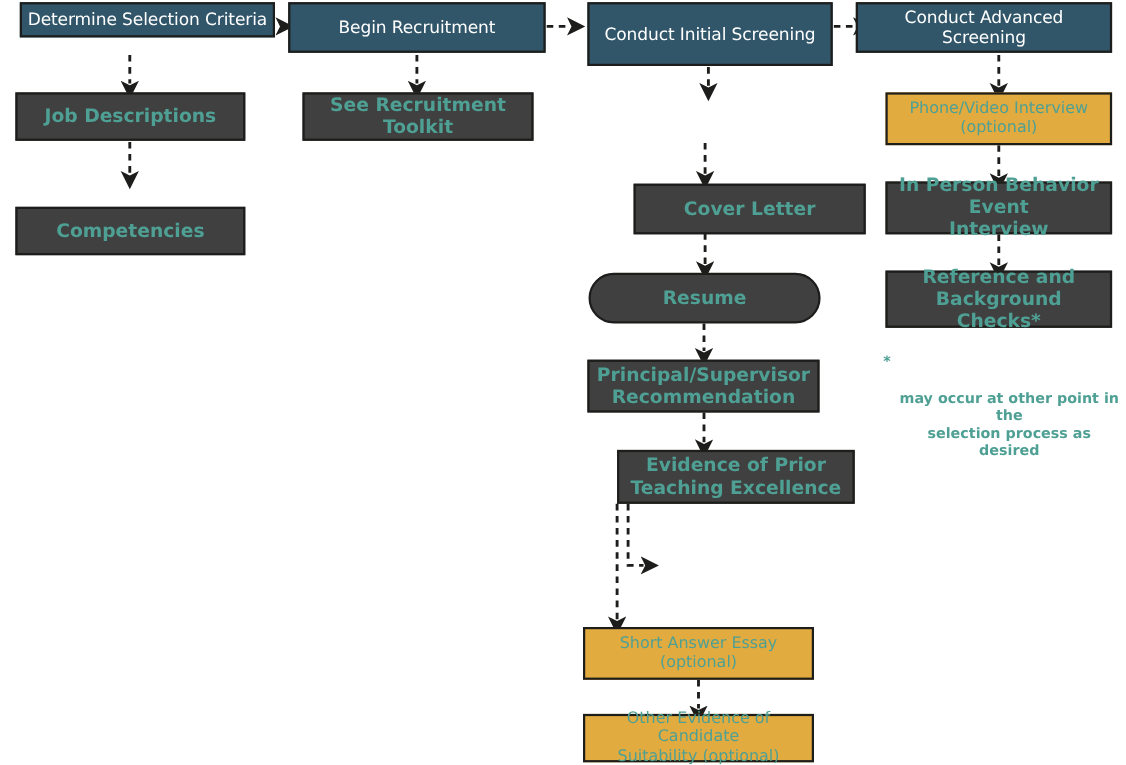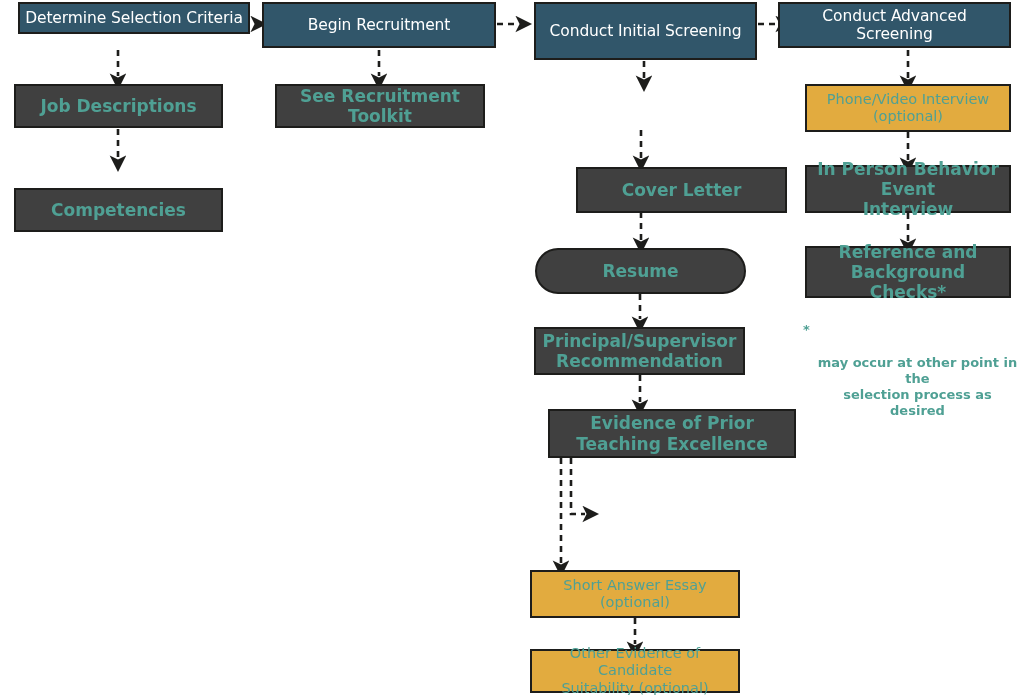--- a/index.html
+++ b/index.html
@@ -145,21 +145,21 @@
   <div class="box header" style="left:534px; top:2px; width:223px; height:58px;">Conduct Initial Screening</div>
 
 
   <div class="box sage" style="left:535px; top:167px; width:211px; height:46px;margin-left:41px;">Cover Letter</div>
 
   <div class="box sage" style="left:535px; top:248px; width:211px; height:46px;border-radius:23px;">Resume</div>
 
   <div class="box sage" style="left:534px; top:327px; width:211px; height:48px;">Principal/Supervisor
 Recommendation</div>
 
-  <div class="box sage" style="left:548px; top:409px; width:248px; height:49px;">Evidence of Prior
+  <div class="box sage" style="left:561px; top:409px; width:216px; height:49px;">Evidence of Prior
 Teaching Excellence</div>
 
 
   <div class="box gold" style="left:530px; top:570px; width:210px; height:48px;">Short Answer Essay
 (optional)</div>
 
   <div class="box gold" style="left:530px; top:649px; width:210px; height:44px;">Other Evidence of Candidate
 Suitability (optional)</div>
 
   <div class="box header" style="left:778px; top:2px; width:233px; height:46px;">Conduct Advanced Screening</div>

